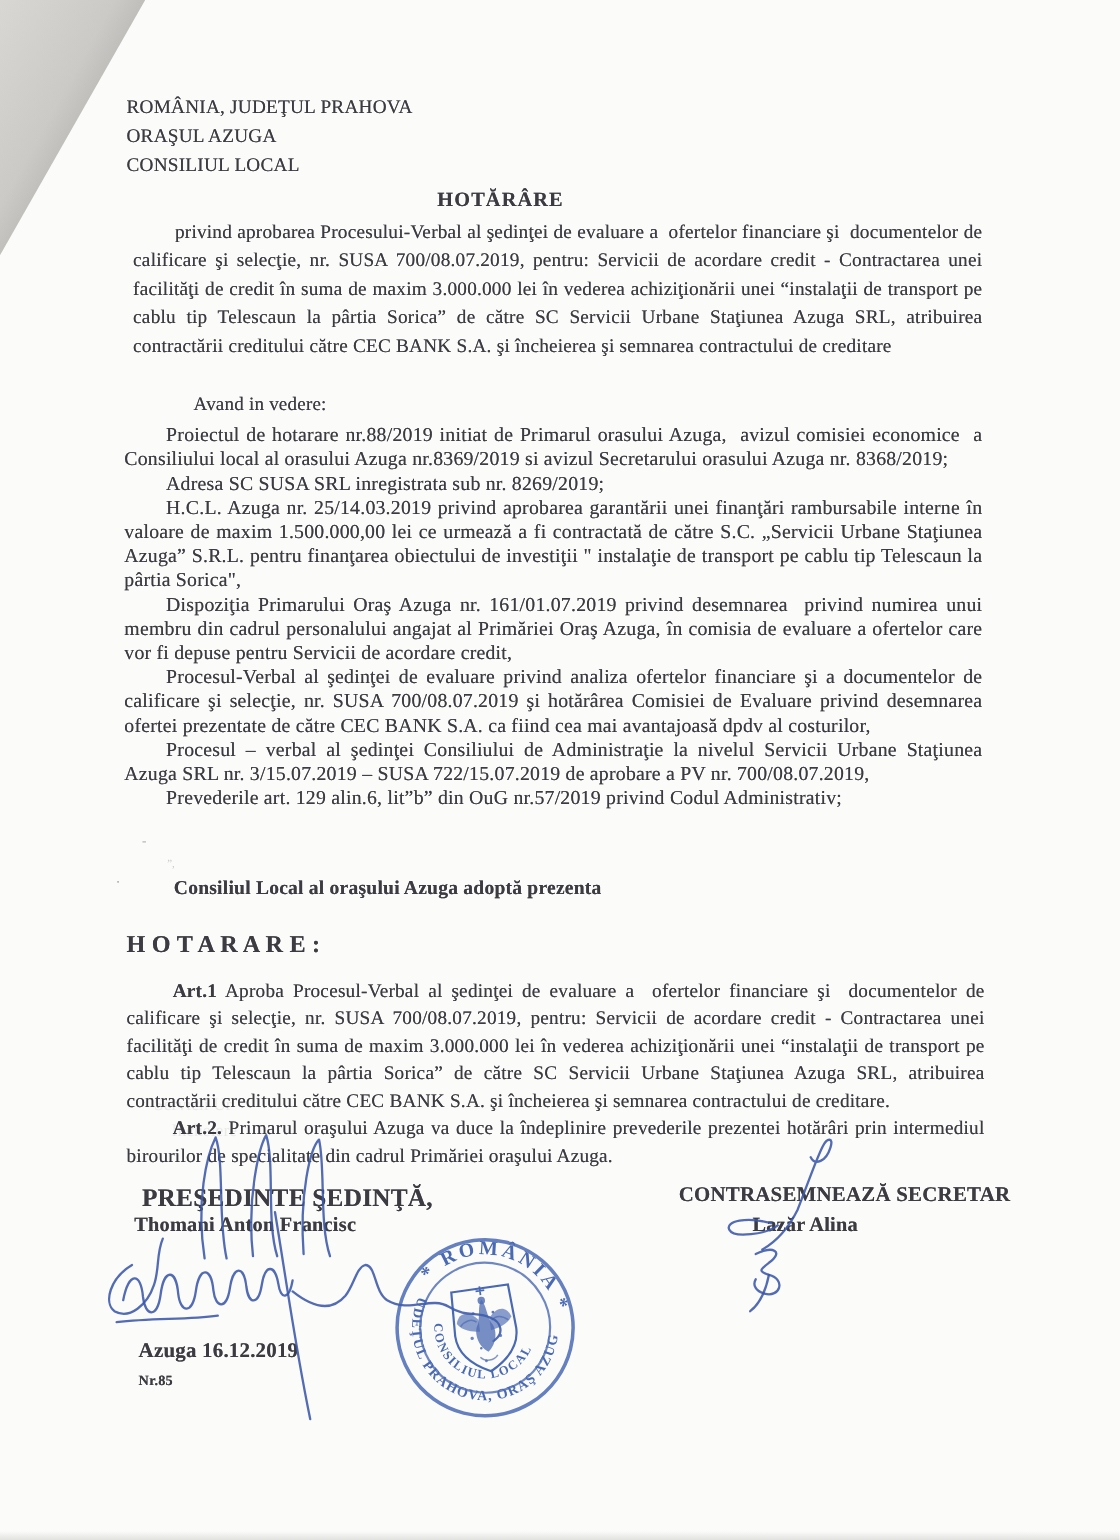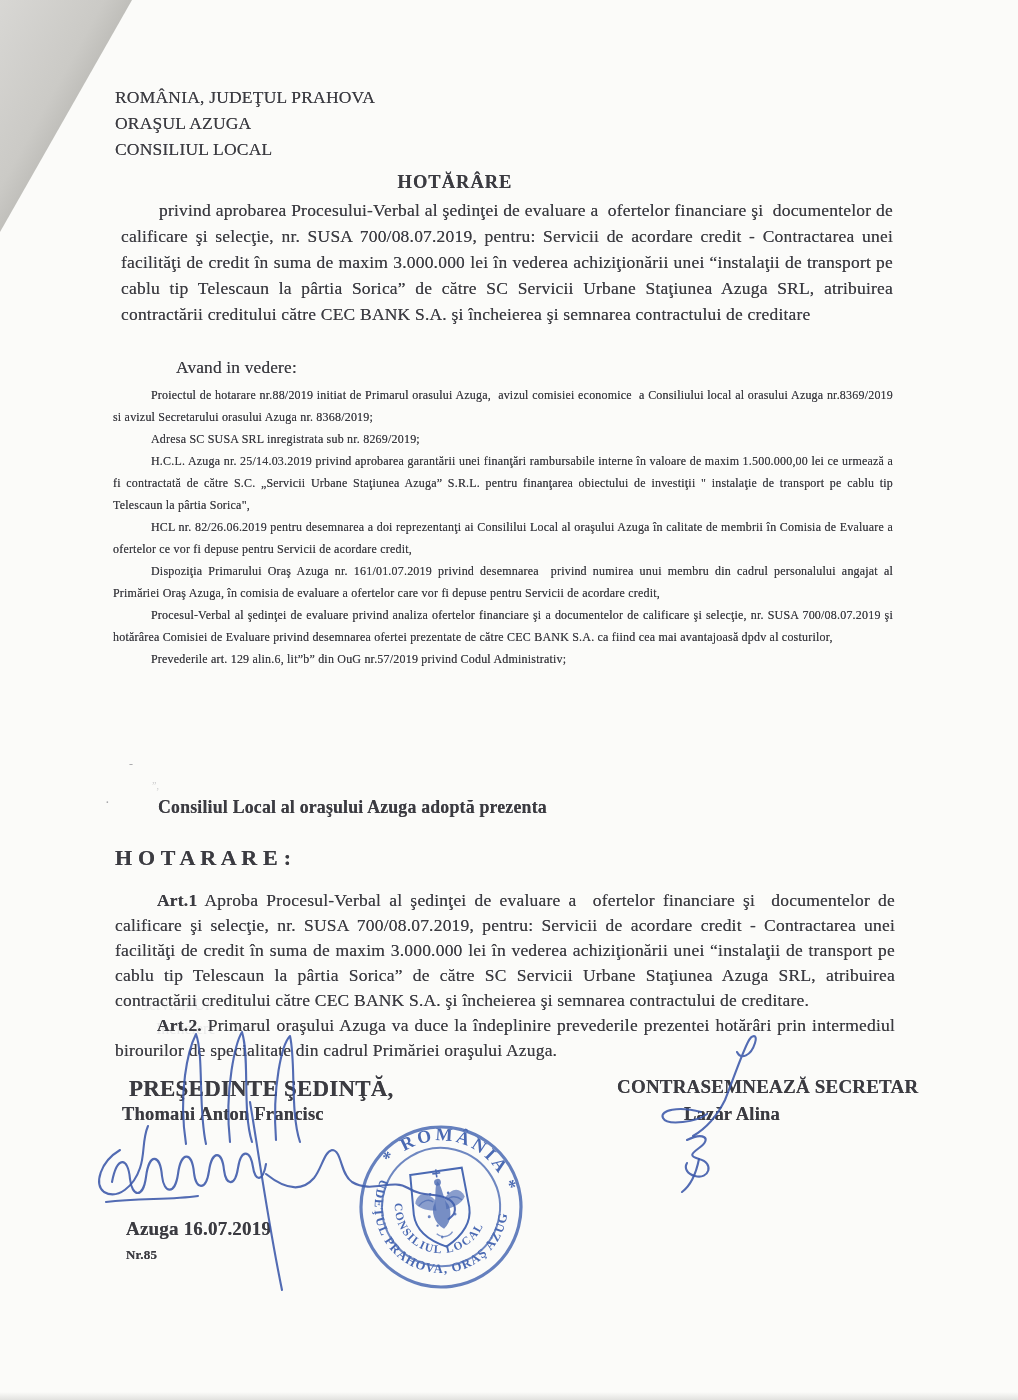--- a/index.html
+++ b/index.html
@@ -10,21 +10,21 @@
   }
   .page{position:absolute;inset:0;}
   .txt{
     position:absolute;color:#3b3b41;
     text-shadow:0 0 .5px rgba(59,59,65,.75);
     letter-spacing:.2px;
   }
   .para{
     font-size:17.5px;line-height:26px;text-align:justify;white-space:pre-wrap;
   }
-  .recital{font-size:12px;line-height:22px;text-align:justify;margin:0;text-indent:38px;white-space:pre-wrap;}
+  .recital{font-size:18px;line-height:22px;text-align:justify;margin:0;text-indent:38px;white-space:pre-wrap;}
   .b{font-weight:bold;text-align:right;}
   .corner-fold{
     position:absolute;left:0;top:0;width:132px;height:232px;
     clip-path:polygon(0 0,132px 0,0 232px);
     background:linear-gradient(119deg,#d8d7d4 0%,#cbcac6 40%,#aaa9a4 70%,#83827c 90%,#93928c 100%);
   }
   .bottom-shade{
     position:absolute;left:0;bottom:0;width:100%;height:8px;
     background:linear-gradient(to bottom,rgba(255,255,255,0),rgba(110,110,105,.18));
   }
@@ -51,23 +51,23 @@
   <div class="txt b" style="left:115px;top:172px;width:680px;text-align:center;font-size:18.5px;letter-spacing:1px;">HOTĂRÂRE</div>
 
   <div class="txt para" style="left:121px;top:197px;width:772px;text-indent:38px;">privind aprobarea Procesului-Verbal al şedinţei de evaluare a  ofertelor financiare şi  documentelor de calificare şi selecţie, nr. SUSA 700/08.07.2019, pentru: Servicii de acordare credit - Contractarea unei facilităţi de credit în suma de maxim 3.000.000 lei în vederea achiziţionării unei “instalaţii de transport pe cablu tip Telescaun la pârtia Sorica” de către SC Servicii Urbane Staţiunea Azuga SRL, atribuirea contractării creditului către CEC BANK S.A. şi încheierea şi semnarea contractului de creditare</div>
 
   <div class="txt" style="left:176px;top:358px;font-size:17.3px;">Avand in vedere:</div>
 
   <div class="txt" style="left:113px;top:384px;width:780px;">
     <p class="recital">Proiectul de hotarare nr.88/2019 initiat de Primarul orasului Azuga,  avizul comisiei economice  a Consiliului local al orasului Azuga nr.8369/2019 si avizul Secretarului orasului Azuga nr. 8368/2019;</p>
     <p class="recital">Adresa SC SUSA SRL inregistrata sub nr. 8269/2019;</p>
     <p class="recital">H.C.L. Azuga nr. 25/14.03.2019 privind aprobarea garantării unei finanţări rambursabile interne în valoare de maxim 1.500.000,00 lei ce urmează a fi contractată de către S.C. „Servicii Urbane Staţiunea Azuga” S.R.L. pentru finanţarea obiectului de investiţii " instalaţie de transport pe cablu tip Telescaun la pârtia Sorica",</p>
-    <p class="recital">HCL nr. 82/26.06.2019 pentru desemnarea a doi reprezentanţi ai Consililui Local al oraşului Azuga în calitate de membrii în Comisia de Evaluare a ofertelor ce vor fi depuse pentru Servicii de acordare credit,</p>
     <p class="recital">Dispoziţia Primarului Oraş Azuga nr. 161/01.07.2019 privind desemnarea  privind numirea unui membru din cadrul personalului angajat al Primăriei Oraş Azuga, în comisia de evaluare a ofertelor care vor fi depuse pentru Servicii de acordare credit,</p>
     <p class="recital">Procesul-Verbal al şedinţei de evaluare privind analiza ofertelor financiare şi a documentelor de calificare şi selecţie, nr. SUSA 700/08.07.2019 şi hotărârea Comisiei de Evaluare privind desemnarea ofertei prezentate de către CEC BANK S.A. ca fiind cea mai avantajoasă dpdv al costurilor,</p>
+    <p class="recital">Procesul – verbal al şedinţei Consiliului de Administraţie la nivelul Servicii Urbane Staţiunea Azuga SRL nr. 3/15.07.2019 – SUSA 722/15.07.2019 de aprobare a PV nr. 700/08.07.2019,</p>
     <p class="recital">Prevederile art. 129 alin.6, lit”b” din OuG nr.57/2019 privind Codul Administrativ;</p>
   </div>
 
   <span class="stray" style="left:129px;top:757px;font-size:12px;">-</span>
   <span class="stray" style="left:152px;top:780px;font-size:10px;opacity:.6;">”,</span>
   <span class="stray" style="left:105px;top:795px;font-size:14px;">·</span>
 
   <div class="txt b" style="left:158px;top:797px;font-size:17.8px;">Consiliul Local al oraşului Azuga adoptă prezenta</div>
 
   <div class="txt b" style="left:115px;top:845px;width:620px;text-align:left;font-size:22px;">H O T A R A R E :</div>
@@ -79,21 +79,21 @@
   <style>.para{text-indent:42px;}</style>
 
   <div class="txt para" style="left:115px;top:1013px;width:780px;line-height:25px;"><span class="b">Art.2.</span><span> Primarul oraşului Azuga va duce la îndeplinire prevederile prezentei hotărâri prin intermediul birourilor de specialitate din cadrul Primăriei oraşului Azuga.</span></div>
 
   <div class="txt b" style="left:129px;top:1076px;font-size:23px;">PREŞEDINTE ŞEDINŢĂ,</div>
   <div class="txt b" style="left:122px;top:1104px;font-size:18.5px;">Thomani Anton Francisc</div>
 
   <div class="txt b" style="left:617px;top:1076px;font-size:19px;">CONTRASEMNEAZĂ  SECRETAR</div>
   <div class="txt b" style="left:684px;top:1104px;font-size:18.5px;">Lazăr Alina</div>
 
-  <div class="txt b" style="left:126px;top:1218px;font-size:19px;">Azuga 16.07.2019</div>
+  <div class="txt b" style="left:126px;top:1218px;font-size:19px;">Azuga 16.12.2019</div>
   <div class="txt b" style="left:126px;top:1247px;font-size:13px;">Nr.85</div>
 
   <svg class="ink" style="left:90px;top:1022px;" width="450" height="280" viewBox="0 0 450 280" aria-hidden="true">
     <path d="M 96,122 C 88,70 98,28 106,12 C 114,34 108,86 116,122"></path>
     <path d="M 140,120 C 134,66 146,20 152,10 C 160,36 152,88 162,120"></path>
     <path d="M 186,118 C 182,64 192,22 200,14 C 206,40 200,90 210,120"></path>
     <path d="M 160,80 C 170,140 178,200 192,268"></path>
     <path d="M 30,128 C 10,140 4,162 14,170 C 28,178 44,164 50,146 C 55,132 52,118 58,104"></path>
     <path d="M 22,160 c 5,-26 16,-26 18,-3 c 2,18 13,20 16,-2 c 3,-24 14,-24 16,-1 c 2,18 13,19 16,-2 c 3,-23 14,-23 16,-1 c 2,17 12,18 15,-2 c 3,-21 13,-21 15,-1 c 2,16 11,17 14,-2 c 3,-19 12,-19 15,-1 c 2,15 10,15 13,-3"></path>
     <path d="M 16,180 C 50,176 80,178 108,174"></path>

